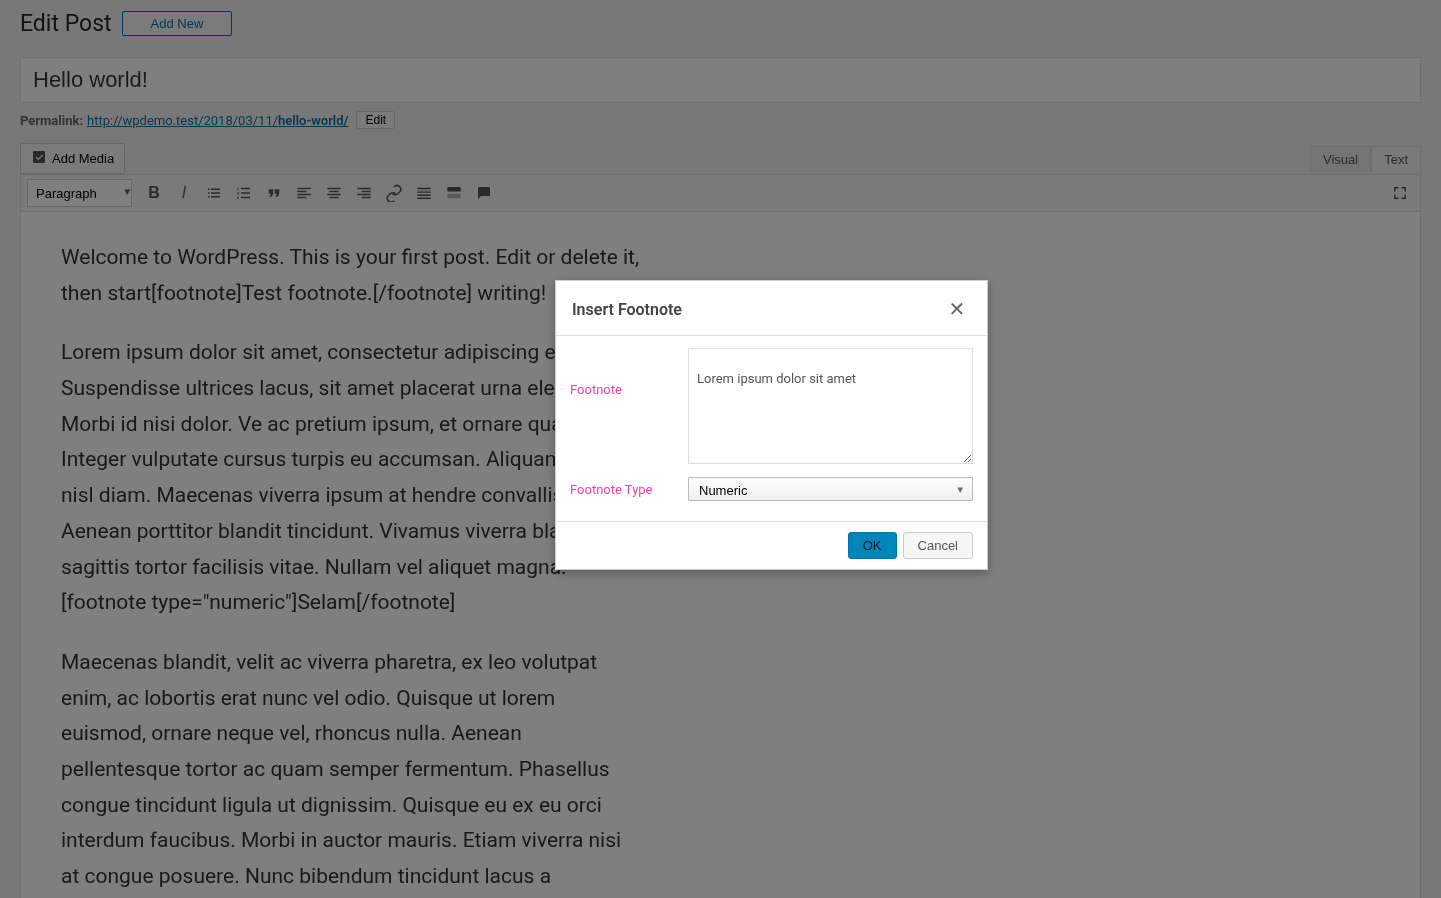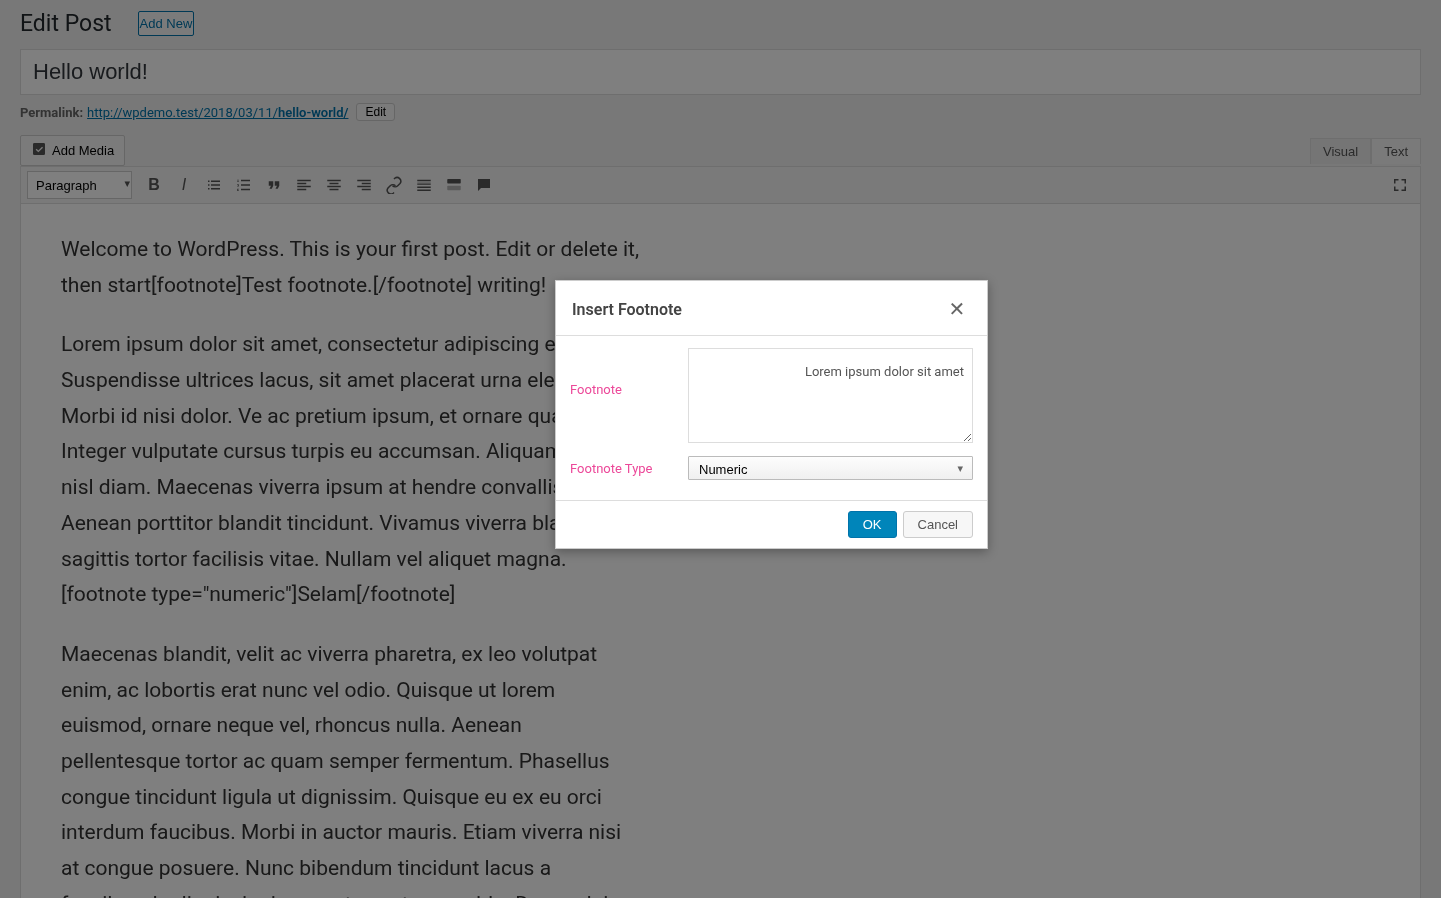--- a/index.html
+++ b/index.html
@@ -12,33 +12,33 @@
   height: 898px;
   position: relative;
   overflow: hidden;
 }
 .page {
   padding: 10px 20px;
 }
 .page-header {
   display: flex;
   align-items: center;
-  gap: 26px;
-  margin-bottom: 12px;
+  gap: 10px;
+  margin-bottom: 20px;
 }
 .page-title {
   font-size: 23px;
   font-weight: 400;
   color: #23282d;
 }
 .add-new-btn {
   border: 1px solid #0073aa;
   color: #0073aa;
   background: #f7f7f7;
-  padding: 4px 1px;
+  padding: 4px 28px;
   border-radius: 2px;
   font-size: 13px;
   cursor: pointer;
 }
 .title-input {
   width: 100%;
   background: #fff;
   border: 1px solid #ddd;
   padding: 8px 12px;
   font-size: 22px;
@@ -228,28 +228,27 @@
   color: #ec4899;
 }
 .field-row.center .field-label {
   padding-top: 0;
 }
 .field-control {
   flex: 1;
 }
 .footnote-textarea {
   width: 100%;
-  height: 95px;
+  height: 116px;
   border: 1px solid #ddd;
-  padding: 15px 8px;
+  padding: 22px 8px;
   font-size: 13px;
   font-family: inherit;
   resize: vertical;
   color: #555;
-  text-align: right;
 }
 .type-select-wrap {
   position: relative;
   width: 100%;
 }
 .type-select {
   width: 100%;
   border: 1px solid #bbb;
   background: linear-gradient(#fdfdfd, #f0f0f0);
   padding: 5px 28px 5px 10px;
@@ -281,21 +280,21 @@
   background: #f7f7f7;
   padding: 5px 14px;
   border-radius: 3px;
   font-size: 13px;
   cursor: pointer;
   color: #555;
 }
 .btn-primary {
   background: #0085ba;
   border-color: #0073aa;
-  color: #ffffff;
+  color: #0f172a;
 }
 .bold { font-weight: 700; }
 .italic { font-style: italic; }
 </style>
 </head>
 <body>
 
 <div class="page">
   <div class="page-header">
     <h1 class="page-title">Edit Post</h1>

